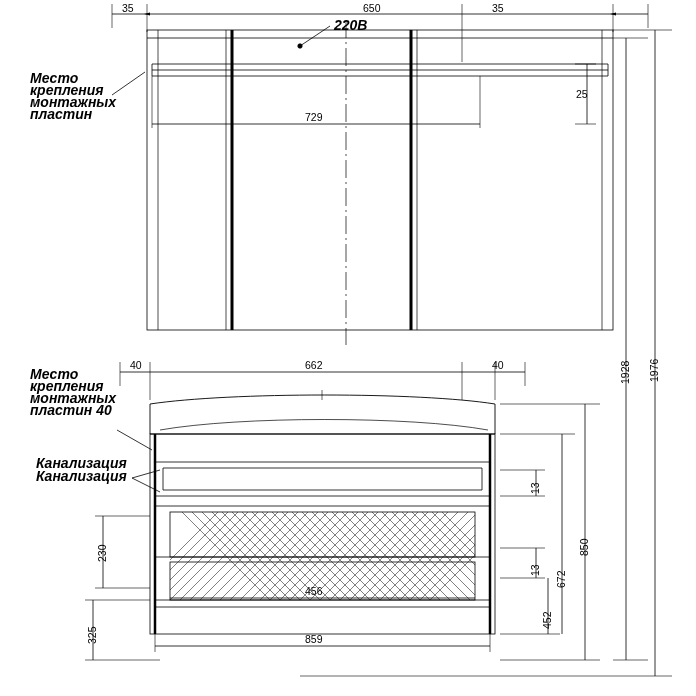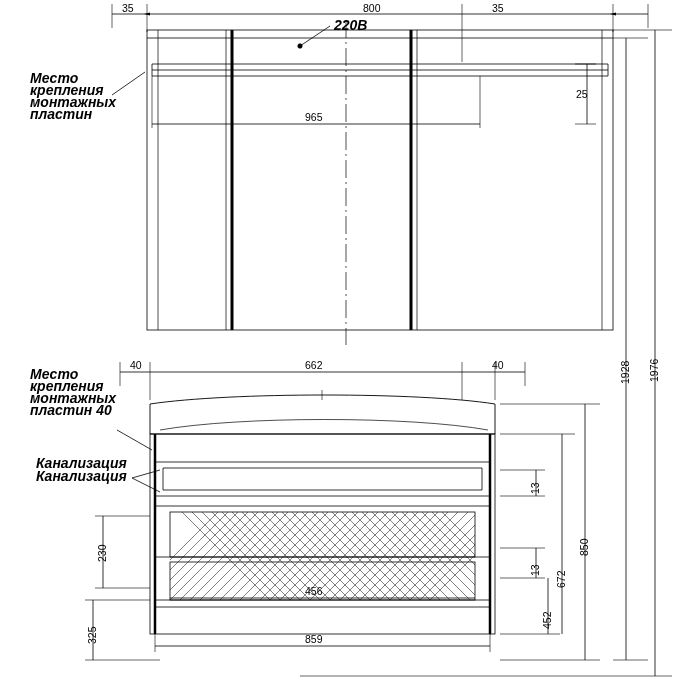--- a/index.html
+++ b/index.html
@@ -225,23 +225,23 @@
 
 <div class="lbl b" style="left:30px;top:368px;">Место
 крепления
 монтажных
 пластин 40</div>
 
 <div class="lbl b" style="left:36px;top:457px;">Канализация</div>
 <div class="lbl b" style="left:36px;top:470px;">Канализация</div>
 
 <div class="dim" style="left:122px;top:2px;">35</div>
-<div class="dim" style="left:363px;top:2px;">800</div>
+<div class="dim" style="left:363px;top:2px;">650</div>
 <div class="dim" style="left:492px;top:2px;">35</div>
-<div class="dim" style="left:305px;top:111px;">965</div>
+<div class="dim" style="left:305px;top:111px;">729</div>
 <div class="dim" style="left:576px;top:88px;">25</div>
 
 <div class="dim" style="left:130px;top:359px;">40</div>
 <div class="dim" style="left:305px;top:359px;">662</div>
 <div class="dim" style="left:492px;top:359px;">40</div>
 
 <div class="dim" style="left:305px;top:585px;">456</div>
 <div class="dim" style="left:305px;top:633px;">859</div>
 
 <div class="dim vert" style="left:96px;top:562px;transform:rotate(-90deg);">230</div>

